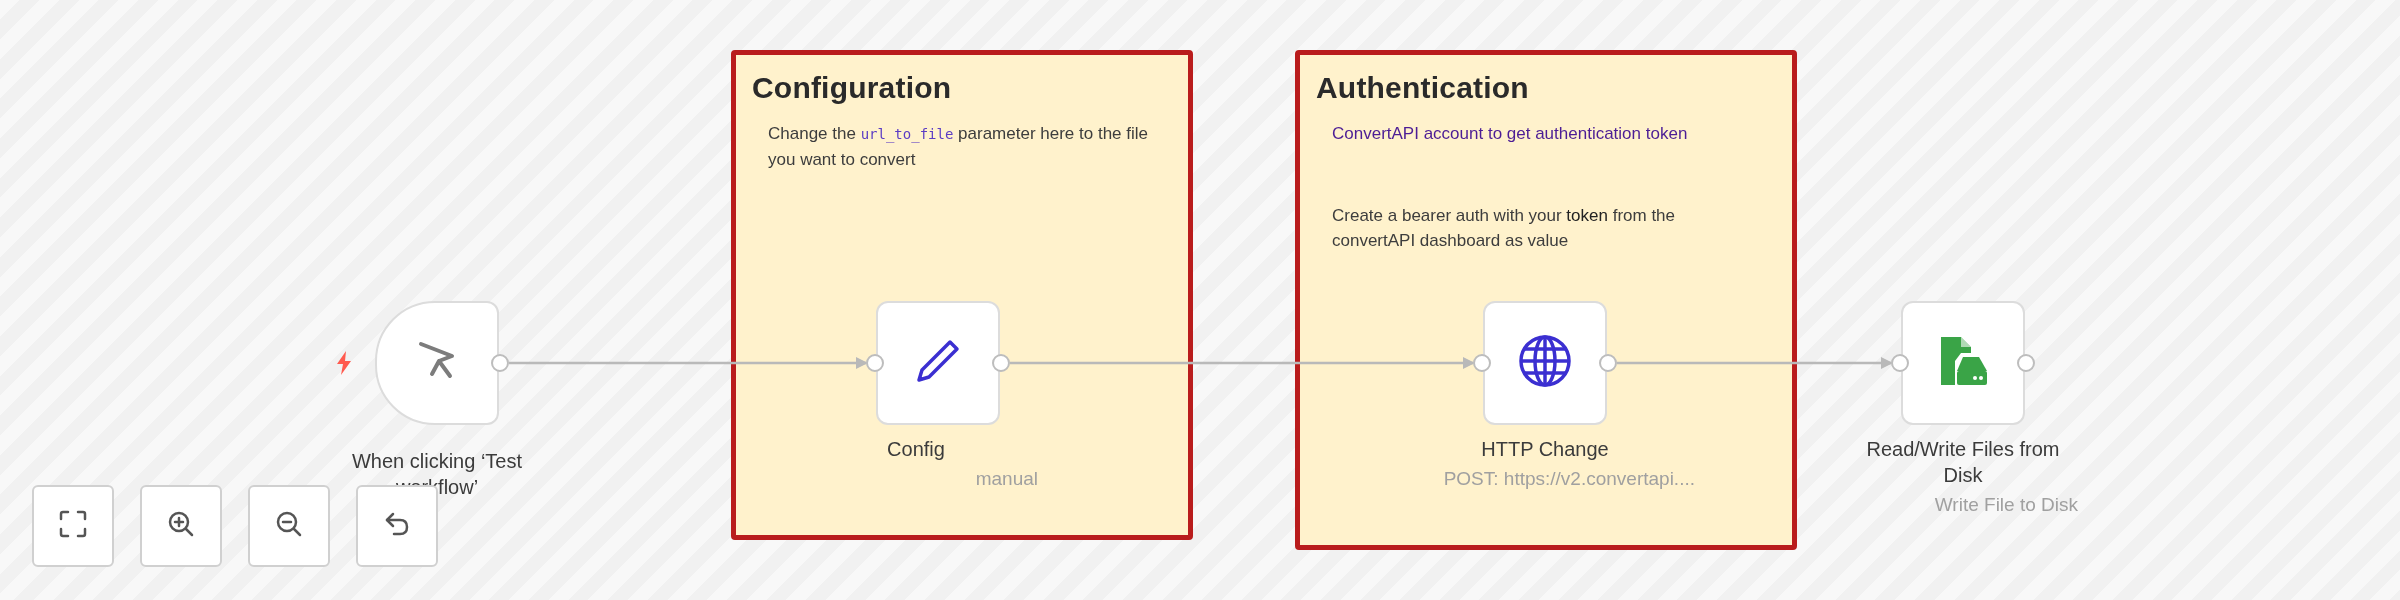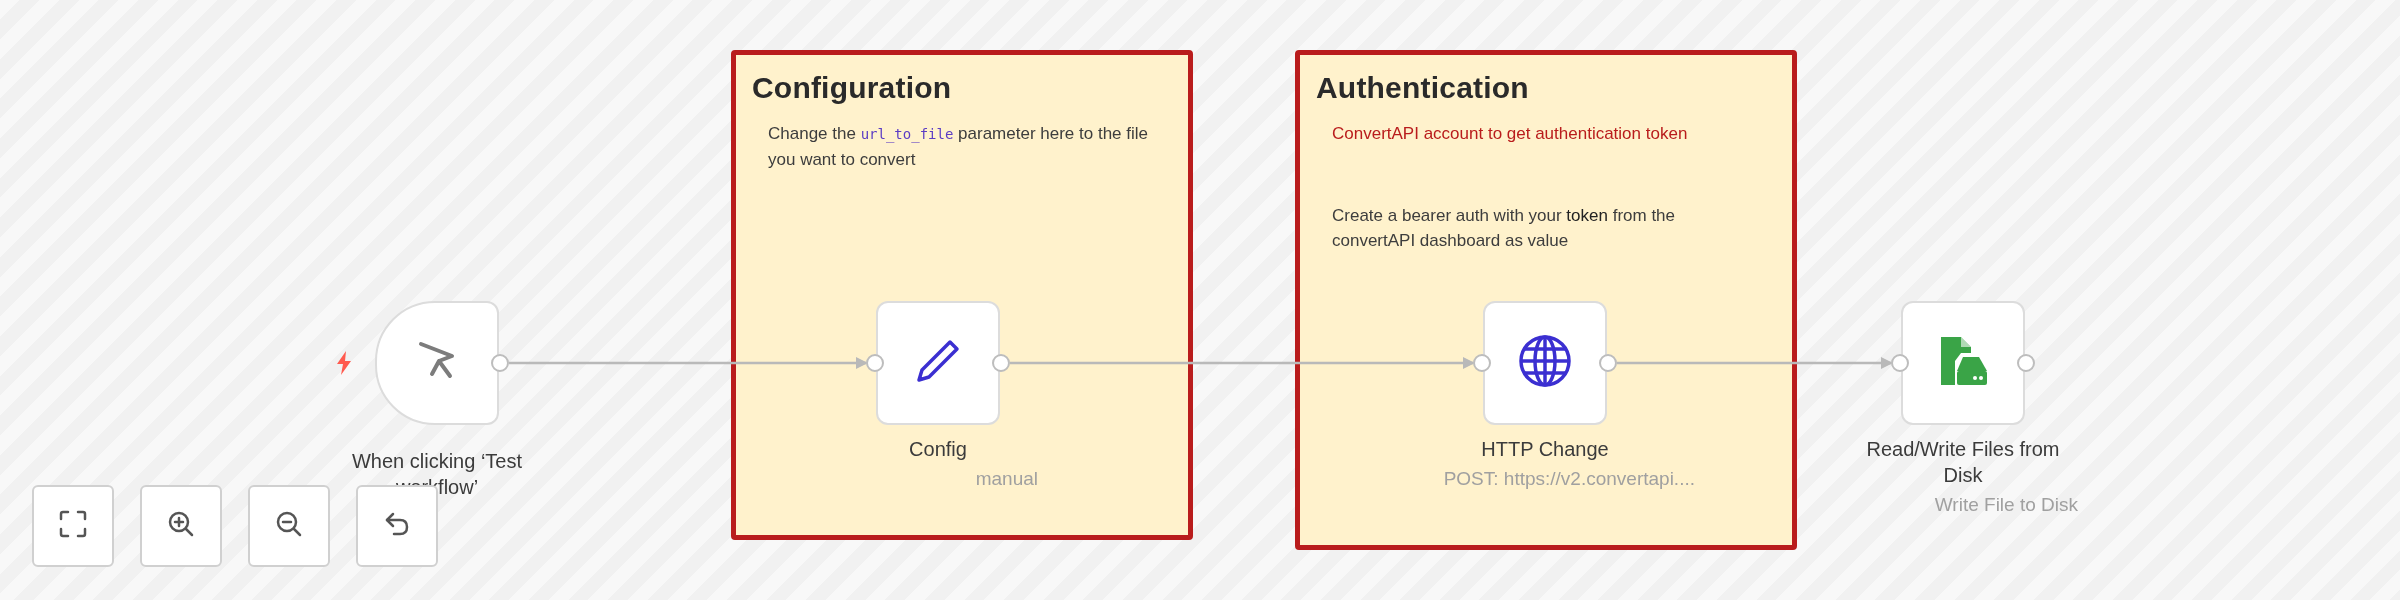--- a/index.html
+++ b/index.html
@@ -15,21 +15,21 @@
   }
   .sticky h1 {
     margin:0 0 12px 0; font-size:30px; font-weight:600; color:#2a2a2a; letter-spacing:0.2px;
   }
   .sticky p {
     margin:16px; font-size:17px; line-height:25px; color:#3d3d3d;
   }
   .sticky code {
     font-family:"DejaVu Sans Mono", monospace; font-size:14px; color:#5b3cc4;
   }
-  .sticky .link { color:#b91c1c; }
+  .sticky .link { color:#4c1d95; }
   .sticky b { color:#222; font-weight:400; }
   .gap { height:25px; }
 
   .node {
     position:absolute; width:124px; height:124px; background:#fff;
     border:2px solid #dcdcdc; border-radius:12px; box-sizing:border-box;
     display:flex; align-items:center; justify-content:center;
   }
   .node.trigger { border-radius:60px 12px 12px 60px; }
   .handle {
@@ -95,21 +95,21 @@
 
 <div class="node" style="left:876px; top:301px;">
   <span>
     <svg width="56" height="56" viewBox="0 0 56 56">
         <path d="M40 9 L47 16 L19 44 L9 47 L12 37 Z" fill="none" stroke="#3b2fd1" stroke-width="3.5" stroke-linejoin="round"></path>
       </svg>
   </span>
 </div>
 <div class="handle" style="left:866px; top:354px;"></div>
 <div class="handle" style="left:992px; top:354px;"></div>
-<div class="node-label" style="left:838px; top:436px; width:200px;">Config</div>
+<div class="node-label" style="left:816px; top:436px; width:200px;">Config</div>
 <div class="node-sub" style="left:838px; top:468px; width:200px;">manual</div>
 
 <div class="node" style="left:1483px; top:301px;">
   <span>
     <svg width="56" height="56" viewBox="0 0 56 56" fill="none" stroke="#3b2fd1" stroke-width="3.5">
       <circle cx="28" cy="28" r="24"></circle>
       <ellipse cx="28" cy="28" rx="10" ry="24"></ellipse>
       <line x1="4" y1="28" x2="52" y2="28"></line>
       <line x1="8" y1="16" x2="48" y2="16"></line>
       <line x1="8" y1="40" x2="48" y2="40"></line>

